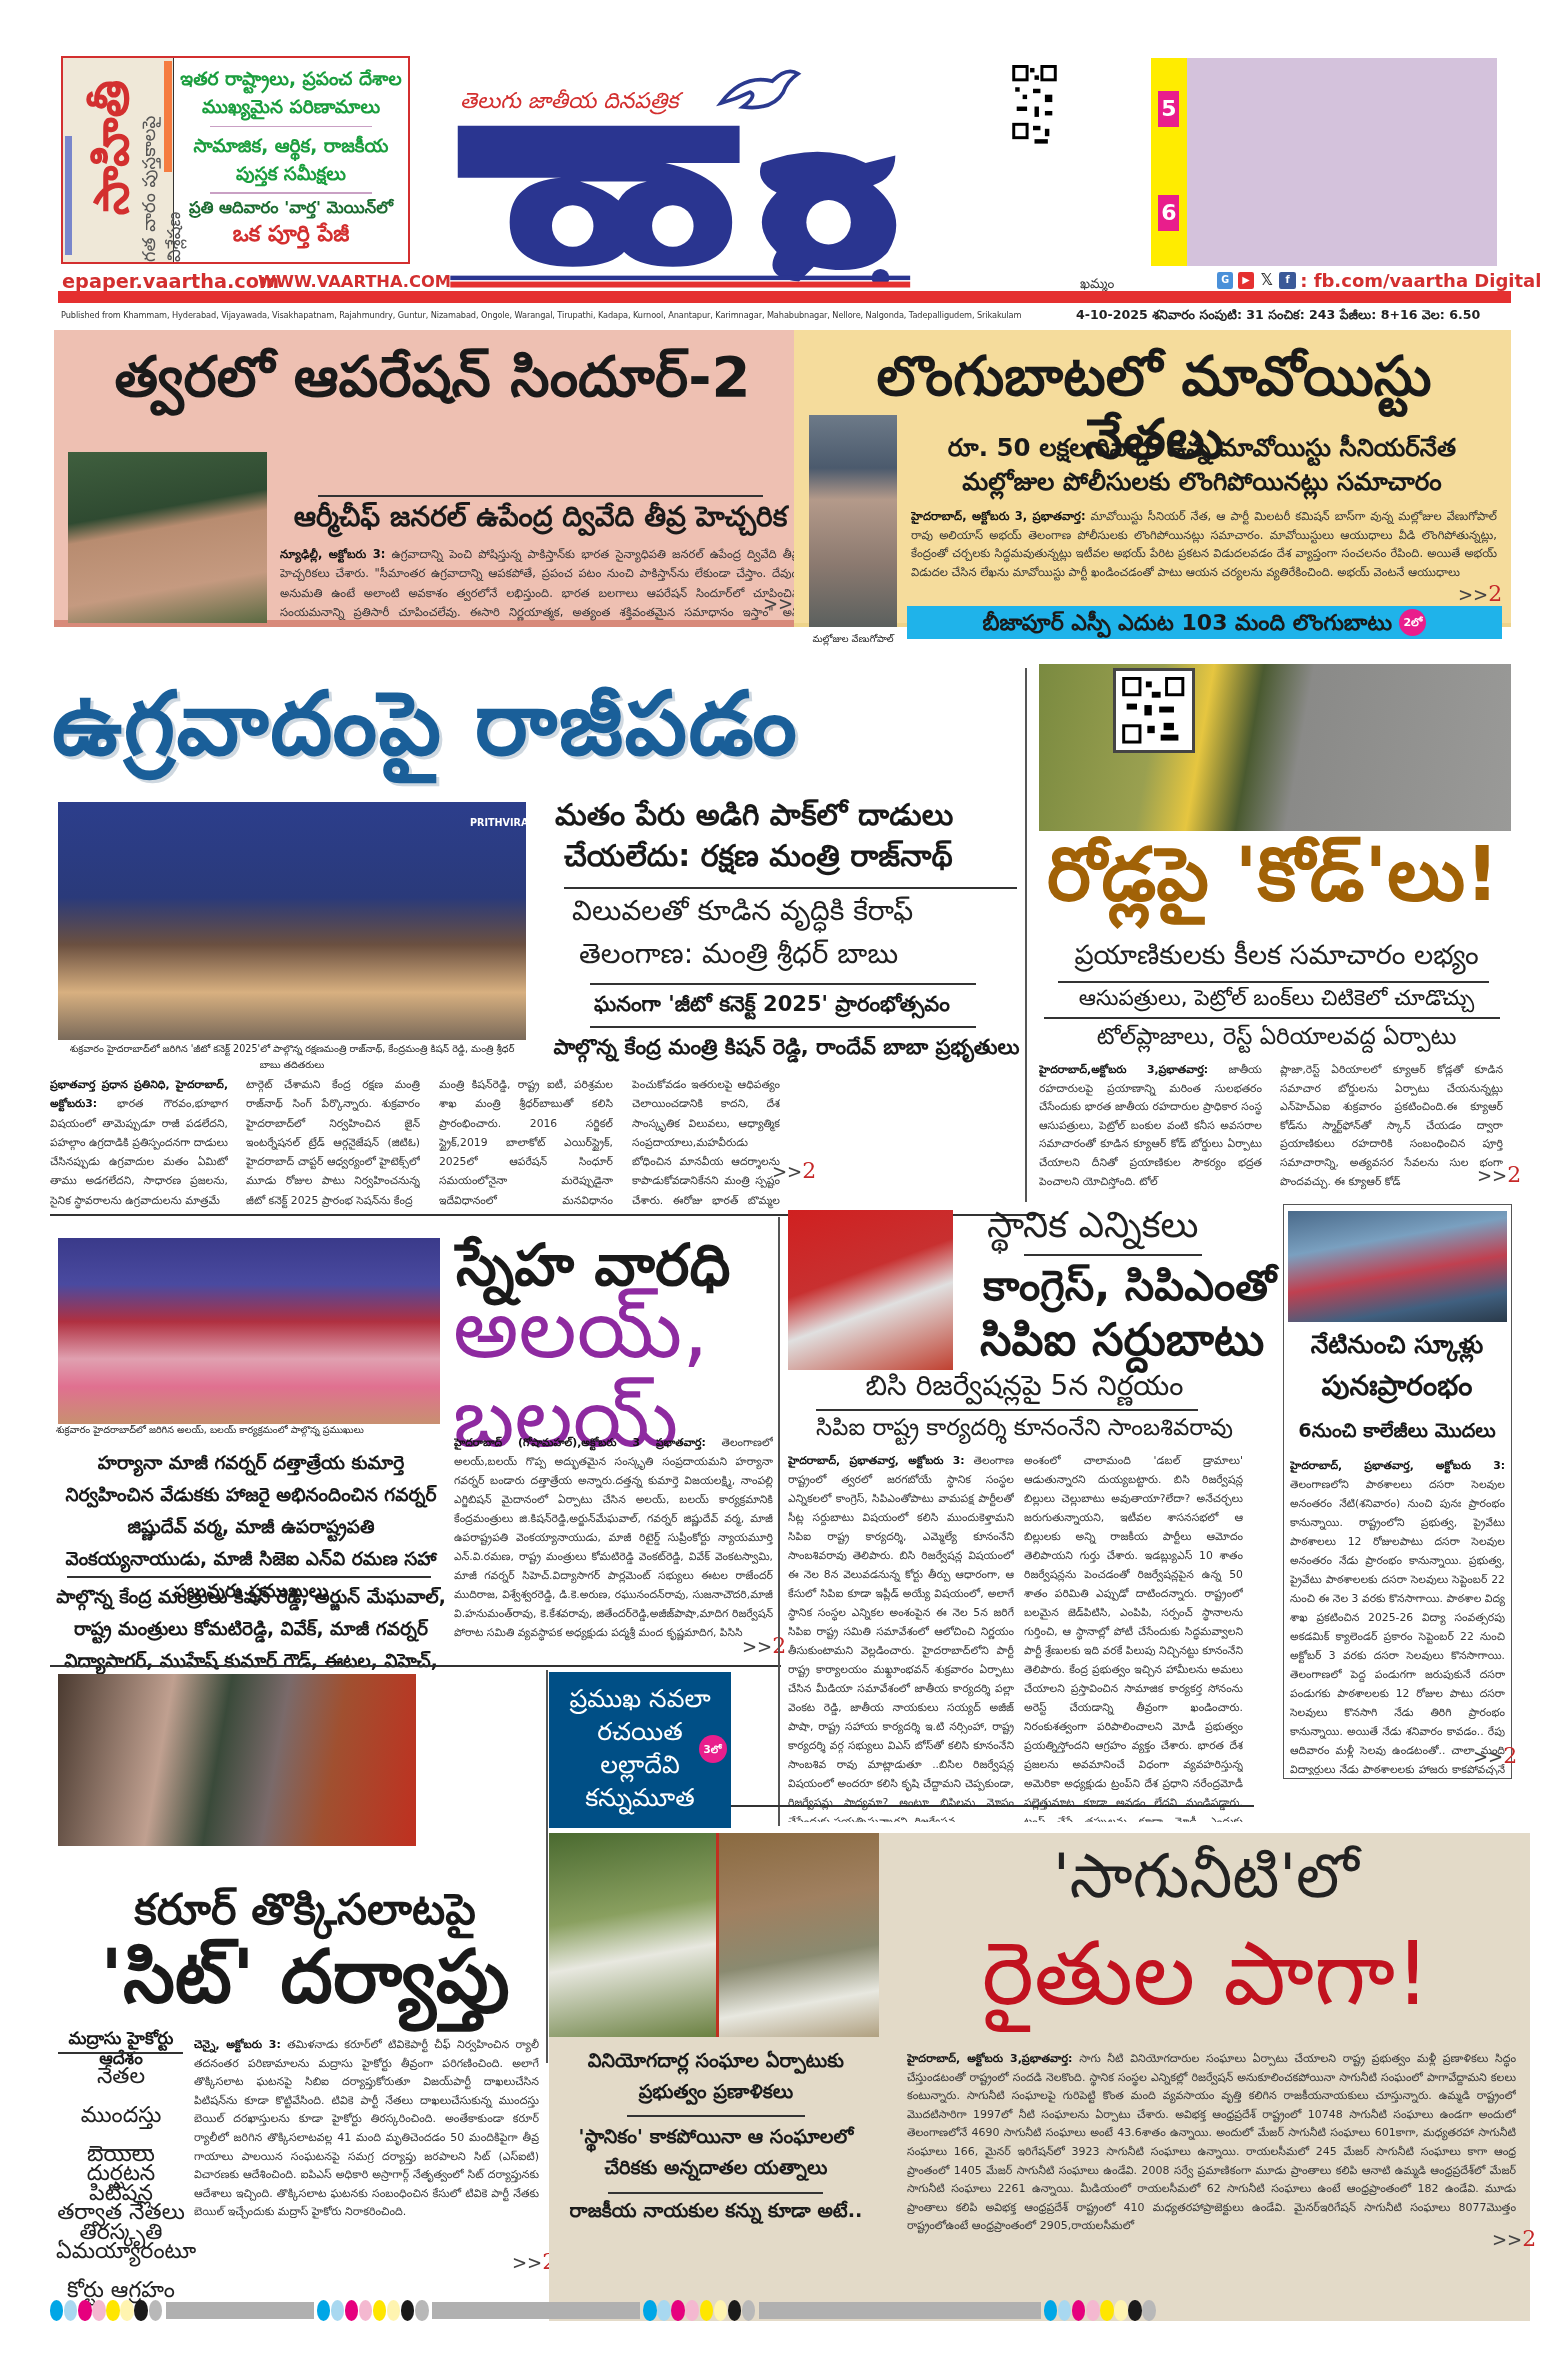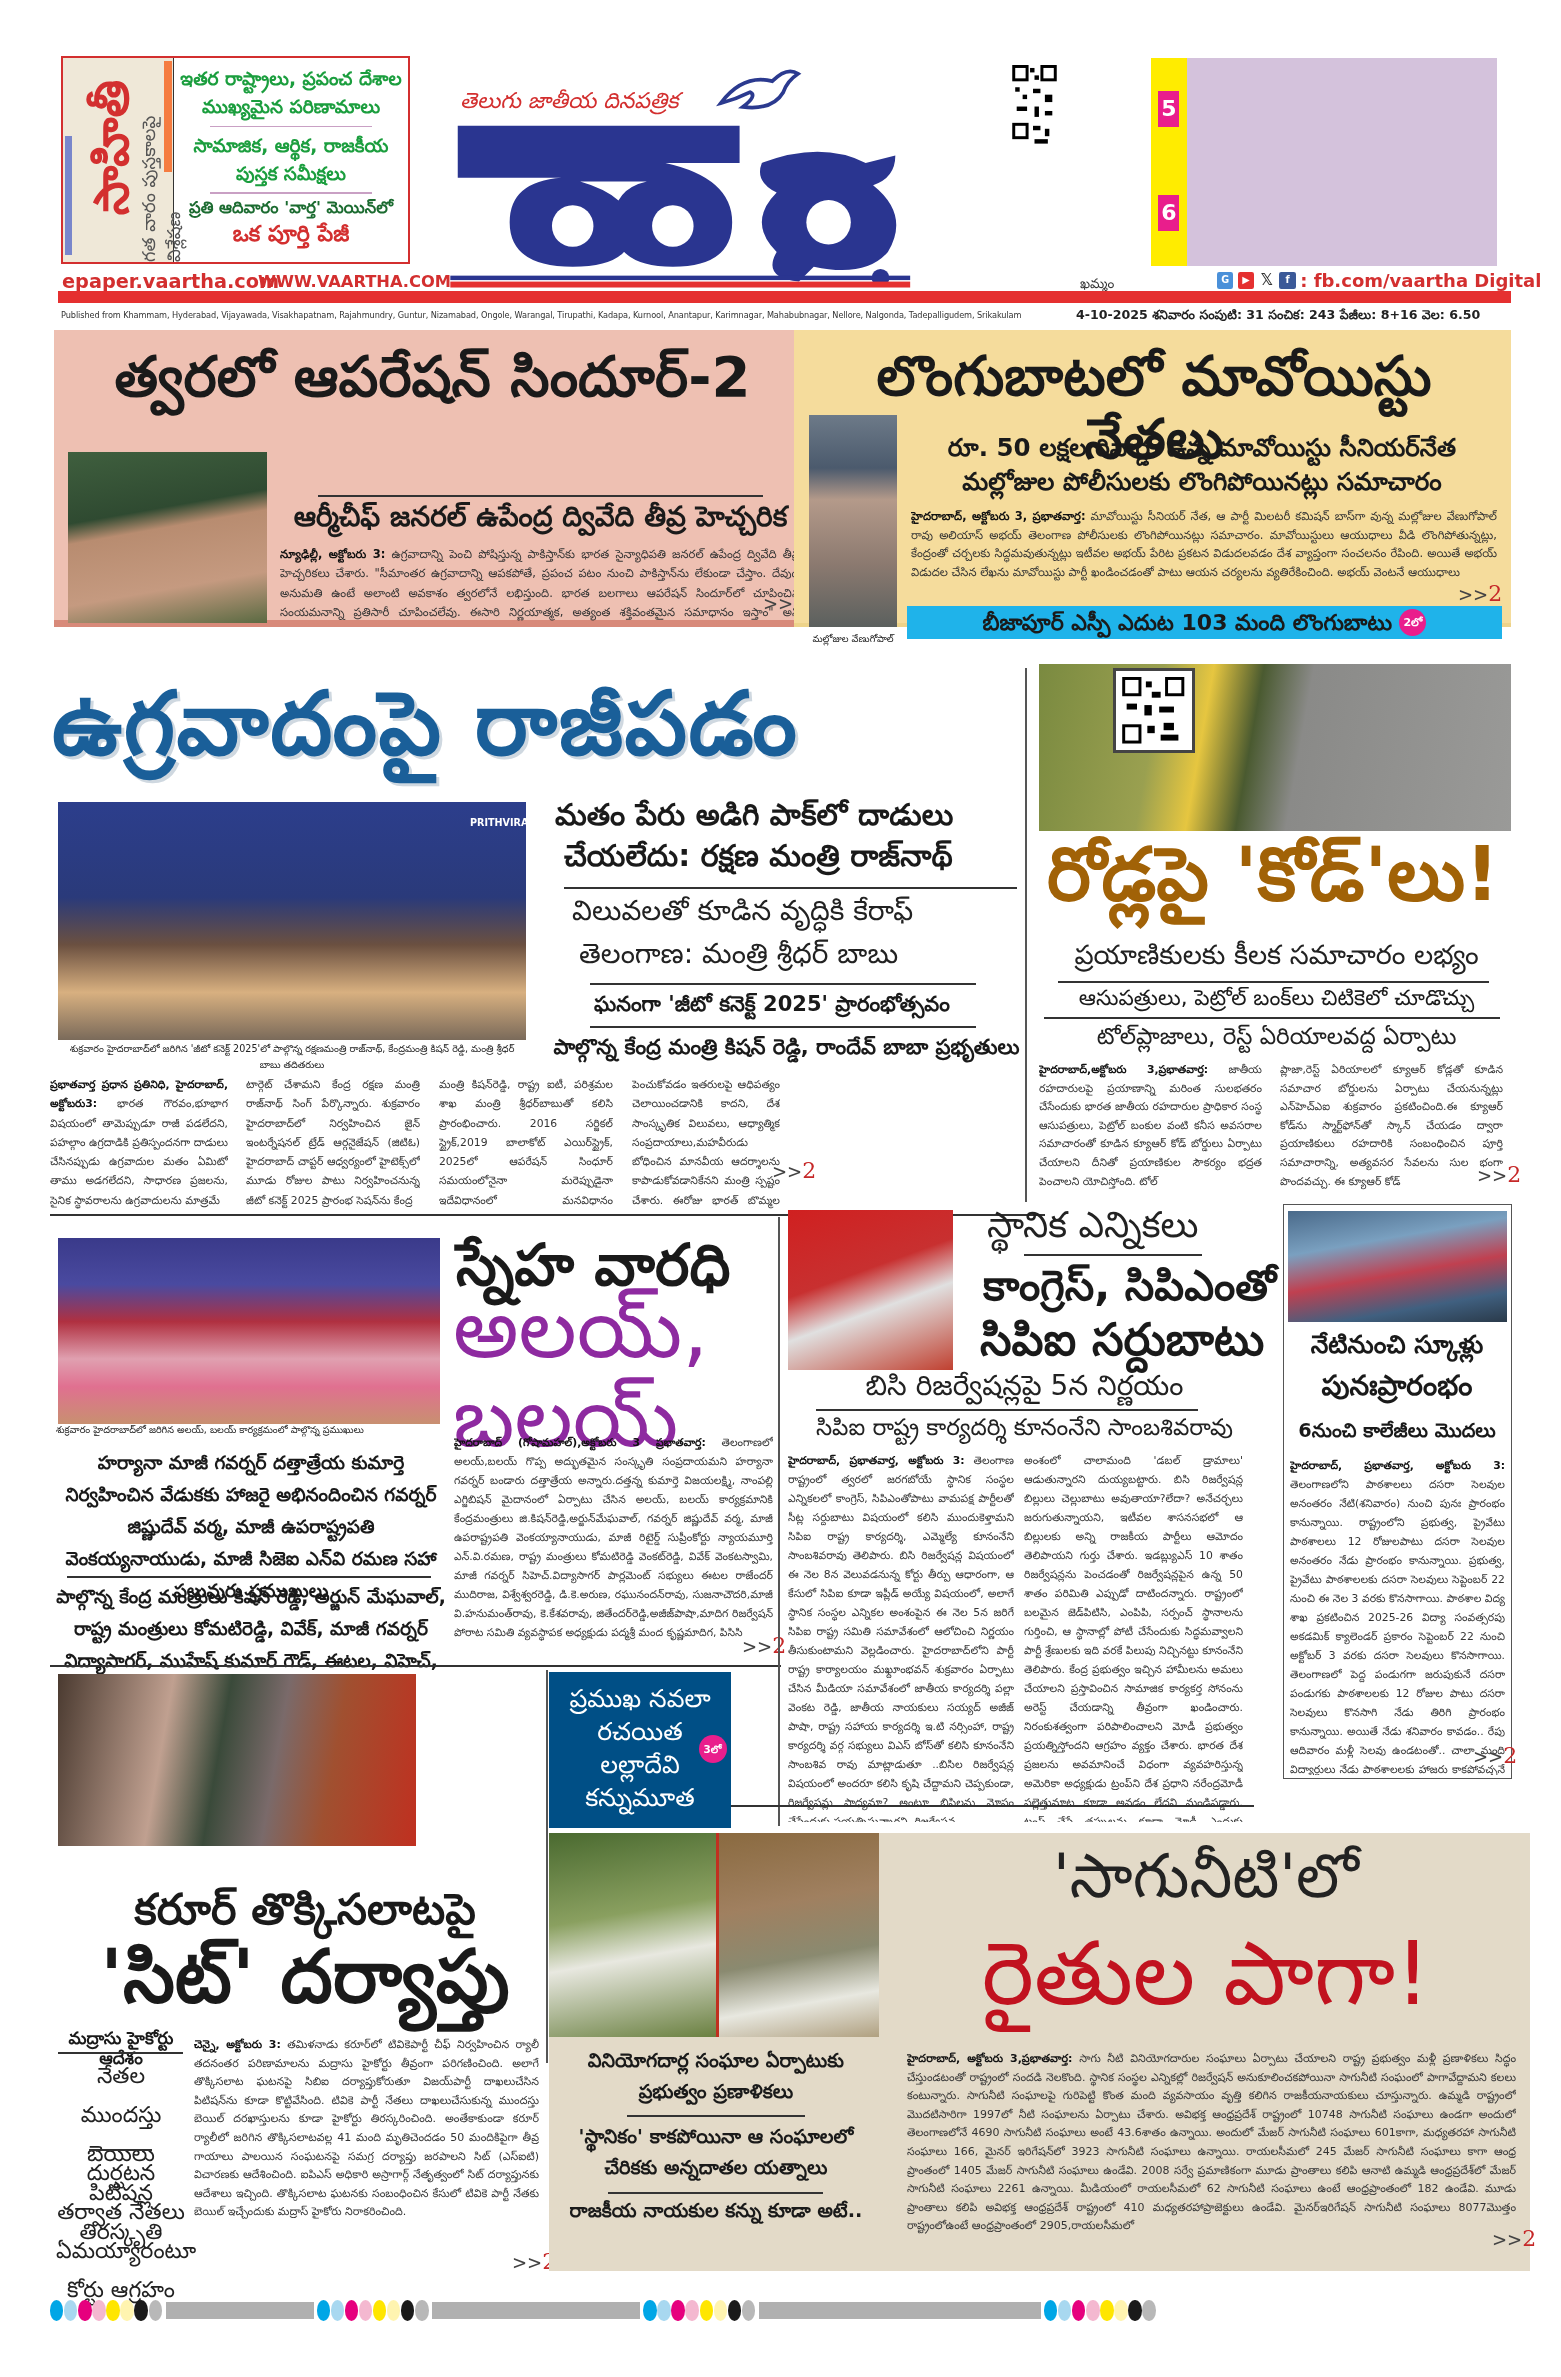--- a/index.html
+++ b/index.html
@@ -250,21 +250,21 @@
 <div class="abs hl c" style="left:45px;top:1885px;width:520px;font-size:43px">కరూర్ తొక్కిసలాటపై</div>
 <div class="abs hl c" style="left:45px;top:1934px;width:520px;font-size:74px">'సిట్' దర్యాప్తు</div>
 <div class="abs hl c" style="left:56px;top:2029px;width:130px;font-size:17px">మద్రాసు హైకోర్టు ఆదేశం</div>
 <div class="abs rule" style="left:58px;top:2052px;width:125px"></div>
 <div class="abs c" style="left:56px;top:2056px;width:130px;font-size:22px;line-height:39px;color:#222">నేతల ముందస్తు బెయిలు పిటిషన్ల తిరస్కృతి</div>
 <div class="abs rule" style="left:89px;top:2149px;width:63px"></div>
 <div class="abs c" style="left:56px;top:2153px;width:130px;font-size:22px;line-height:39px;color:#222">దుర్ఘటన తర్వాత నేతలు ఏమయ్యారంటూ కోర్టు ఆగ్రహం</div>
 <div class="abs body" style="left:194px;top:2036px;width:345px;height:238px;overflow:hidden;font-size:11px;line-height:18.6px"><b>చెన్నై, అక్టోబరు 3:</b> <span>తమిళనాడు కరూర్‌లో టివికెపార్టీ చీఫ్ నిర్వహించిన ర్యాలీ తదనంతర పరిణామాలను మద్రాసు హైకోర్టు తీవ్రంగా పరిగణించింది. అలాగే తొక్కిసలాట ఘటనపై సిబిఐ దర్యాప్తుకోరుతూ విజయ్‌పార్టీ దాఖలుచేసిన పిటిషన్‌ను కూడా కొట్టివేసింది. టివికె పార్టీ నేతలు దాఖలుచేసుకున్న ముందస్తు బెయిల్ దరఖాస్తులను కూడా హైకోర్టు తిరస్కరించింది. అంతేకాకుండా కరూర్ ర్యాలీలో జరిగిన తొక్కిసలాటవల్ల 41 మంది మృతిచెందడం 50 మందికిపైగా తీవ్ర గాయాలు పాలయిన సంఘటనపై సమగ్ర దర్యాప్తు జరపాలని సిట్ (ఎస్ఐటి) విచారణకు ఆదేశించింది. ఐపిఎస్ అధికారి అస్రాగార్గ్ నేతృత్వంలో సిట్ దర్యాప్తునకు ఆదేశాలు ఇచ్చింది. తొక్కిసలాట ఘటనకు సంబంధించిన కేసులో టివికె పార్టీ నేతకు బెయిల్ ఇచ్చేందుకు మద్రాస్ హైకోరు నిరాకరించింది.</span></div>
 <div class="abs cont" style="left:512px;top:2249px"><i>&gt;&gt;</i><span>2</span></div>
 
-<div class="abs" style="left:549px;top:1833px;width:981px;height:438px;background:#e3dac8">
+<div class="abs" style="left:549px;top:1833px;width:981px;height:488px;background:#e3dac8">
   <div class="abs img" style="left:0;top:0;width:167px;height:204px;background:linear-gradient(170deg,#4a6a30 0%,#8aa060 40%,#e8e8e0 60%,#6a8040 100%)"></div>
   <div class="abs" style="left:167px;top:0;width:3px;height:204px;background:#c03020"></div>
   <div class="abs img" style="left:170px;top:0;width:160px;height:204px;background:linear-gradient(170deg,#8a6a40 0%,#a08060 35%,#8a8a70 60%,#e8e8e0 80%,#b0a080 100%)"></div>
   <div class="abs c" style="left:334px;top:7.4px;width:646px;font-size:61px;color:#222">'సాగునీటి'లో</div>
   <div class="abs hl c" style="left:7.4px;top:212px;width:319px;font-size:19.3px;line-height:31px">వినియోగదార్ల సంఘాల ఏర్పాటుకు ప్రభుత్వం ప్రణాళికలు</div>
   <div class="abs c" style="left:334px;top:89px;width:646px;font-size:88px;color:#c1121f">రైతుల పాగా!</div>
   <div class="abs rule" style="left:78px;top:282px;width:178px"></div>
   <div class="abs hl c" style="left:7.4px;top:288px;width:319px;font-size:19.3px;line-height:31px">'స్థానికం' కాకపోయినా ఆ సంఘాలలో చేరికకు అన్నదాతల యత్నాలు</div>
   <div class="abs rule" style="left:59px;top:359px;width:215px"></div>
   <div class="abs hl c" style="left:0;top:367px;width:334px;font-size:19.3px">రాజకీయ నాయకుల కన్ను కూడా అటే..</div>

